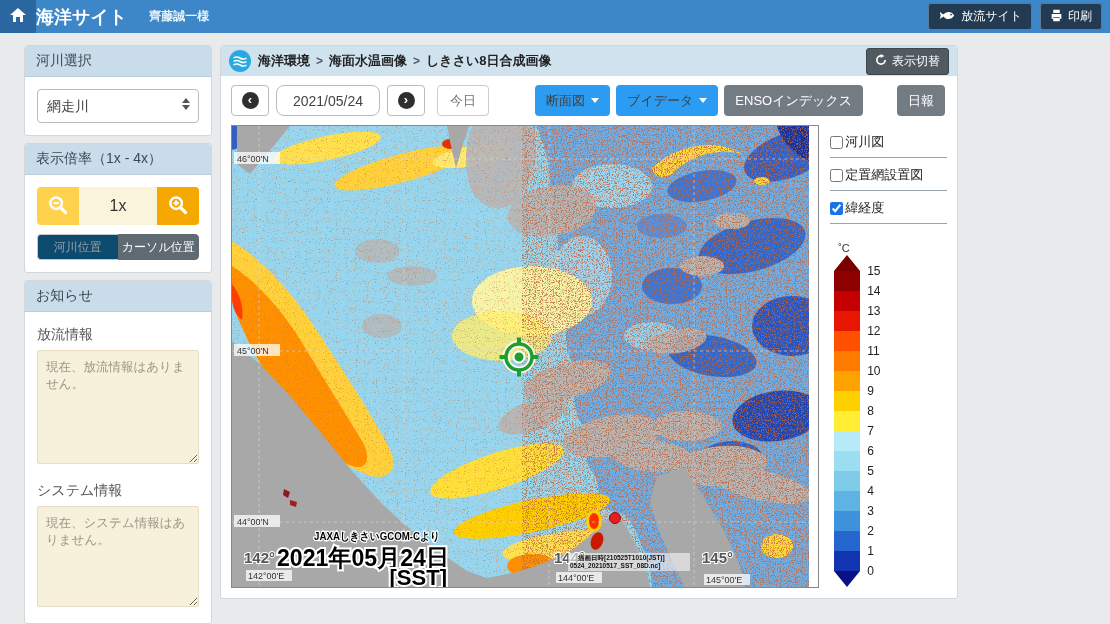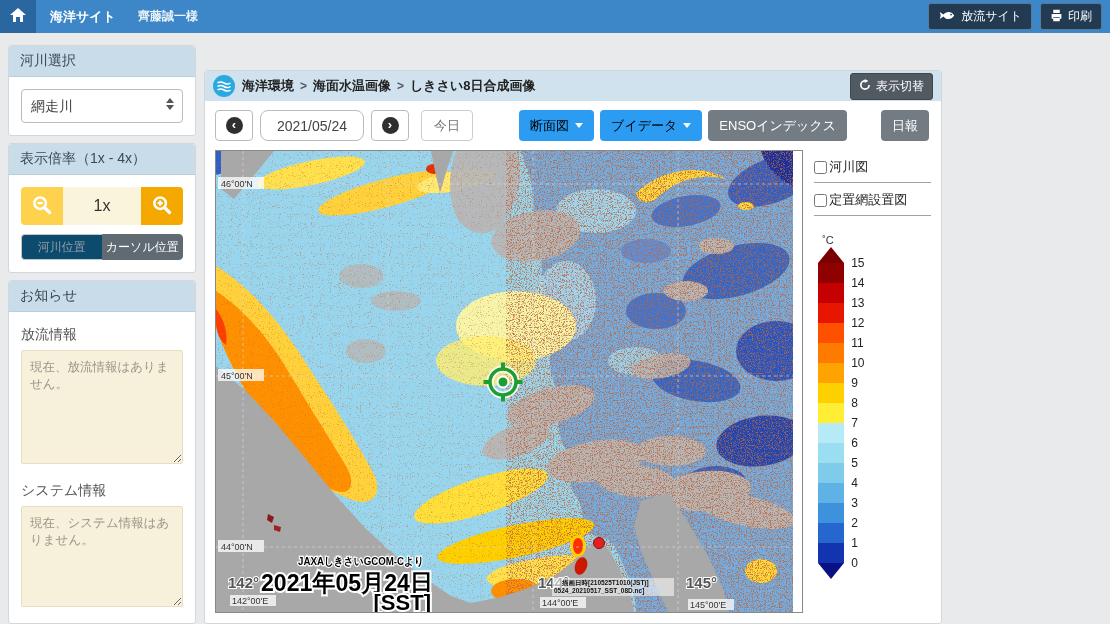--- a/index.html
+++ b/index.html
@@ -2,27 +2,27 @@
 <html><head>
 <meta charset="utf-8">
 <style>
   * { margin:0; padding:0; box-sizing:border-box; }
   html,body { width:1110px; height:624px; overflow:hidden; }
   body { font-family:"Liberation Sans","DejaVu Sans",sans-serif; background:#e9eaec; color:#333; }
 
   
   .navbar { height:33px; background:#3d87c9; display:flex; align-items:center; }
   .nav-home { width:36px; height:33px; background:#2a669f; display:flex; align-items:center; justify-content:center; cursor:pointer; }
-  .nav-title { color:#fff; font-weight:bold; font-size:13px; margin-left:14px; }
+  .nav-title { color:#fff; font-weight:bold; font-size:18px; }
   .nav-user { color:#eaf3fa; font-size:12px; font-weight:bold; margin-left:22px; }
   .nav-spacer { flex:1; }
   .nav-btn { display:flex; align-items:center; gap:5px; background:#223b52; border:1px solid #587a94; border-radius:3px; color:#fff; font-size:12px; padding:4px 9px; margin-right:8px; cursor:pointer; }
 
   
-  .content { display:flex; gap:8px; padding:12px 8px 0 8px; align-items:flex-end; }
+  .content { display:flex; gap:8px; padding:12px 8px 0 24px; align-items:flex-start; }
   .card { background:#fff; border:1px solid #d4d7da; border-radius:3px; }
   .sidebar { width:188px; display:flex; flex-direction:column; gap:7px; }
   .card-header { background:#c9dcea; color:#3b4a54; font-size:14px; padding:6px 11px; border-bottom:1px solid #b9cedd; border-radius:3px 3px 0 0; }
   .card-body { padding:12px; }
 
   
   .sel-wrap { position:relative; }
   select.river { width:100%; height:34px; font-size:14px; color:#444; padding:0 24px 0 9px; border:1px solid #bbb; border-radius:4px; background:#fff; appearance:none; -webkit-appearance:none; font-family:inherit; }
   .sel-arrows { position:absolute; right:9px; top:9px; display:flex; flex-direction:column; gap:2px; pointer-events:none; }
   .sel-arrows i { width:0; height:0; border-left:4px solid transparent; border-right:4px solid transparent; display:block; }
@@ -54,21 +54,21 @@
   .crumb-sep { font-size:12px; color:#556; margin:0 6px; font-weight:bold; }
   .crumb-spacer { flex:1; }
   .toggle-view-btn { display:flex; align-items:center; gap:5px; background:#515a61; color:#fff; border:1px solid #3f474d; font-size:12px; padding:4px 8px; border-radius:3px; cursor:pointer; }
 
   .date-row { display:flex; align-items:center; padding:9px 10px; gap:6px; }
   .nav-arrow-btn { width:38px; height:31px; background:#fff; border:1px solid #bbb; border-radius:4px; display:flex; align-items:center; justify-content:center; cursor:pointer; }
   .circ-chev { width:17px; height:17px; border-radius:50%; background:#2f2f2f; color:#fff; font-size:13px; line-height:15px; text-align:center; font-weight:bold; }
   .date-input { width:104px; height:31px; text-align:center; font-size:14px; color:#444; border:1px solid #bbb; border-radius:8px; margin:0 1px; font-family:inherit; }
   .today-btn { height:31px; background:#fff; border:1px solid #ccc; border-radius:4px; color:#737373; font-size:13px; padding:0 12px; margin-left:6px; cursor:pointer; }
   .row-spacer { flex:1; }
-  .btn-blue { background:#2b9cf2; color:#000000; border:none; border-radius:4px; font-size:13px; height:31px; padding:0 11px; cursor:pointer; display:flex; align-items:center; gap:6px; }
+  .btn-blue { background:#2b9cf2; color:#404040; border:none; border-radius:4px; font-size:13px; height:31px; padding:0 11px; cursor:pointer; display:flex; align-items:center; gap:6px; }
   .caret { width:0; height:0; border-left:4px solid transparent; border-right:4px solid transparent; border-top:5px solid #fff; }
   .btn-gray { background:#737b83; color:#fff; border:none; border-radius:4px; font-size:13px; height:31px; padding:0 11px; cursor:pointer; }
   .btn-daily { margin-left:28px; margin-right:2px; }
 
   .map-row { display:flex; padding:0 10px 10px 10px; }
   .map-frame { width:649px; height:463px; border:1px solid #888; }
   .right-panel { width:140px; padding-left:11px; }
   .layer-row { display:flex; align-items:center; gap:2px; padding:8px 0 6px 0; border-bottom:1px solid #9aa4ad; font-size:13px; color:#222; cursor:pointer; }
   .layer-row input { width:13px; height:13px; accent-color:#1a73e8; cursor:pointer; }
 
@@ -375,20 +375,24 @@
       </div>
 
       <div class="right-panel">
         <label class="layer-row">
           <input type="checkbox" style="">
           <span>河川図</span>
         </label>
         <label class="layer-row">
           <input type="checkbox" style="">
           <span>定置網設置図</span>
+        </label>
+        <label class="layer-row">
+          <input type="checkbox" checked="" style="">
+          <span>緯経度</span>
         </label>
 
         <div class="legend">
           <div class="legend-unit">˚C</div>
           <div class="cb-wrap">
             <div class="cb-arrow-up" style="border-bottom-color: rgb(122, 0, 0);"></div>
             <div class="cb-bar">
                 <div class="cb-seg" style="background: rgb(143, 0, 0);"></div>
                 <div class="cb-seg" style="background: rgb(196, 0, 0);"></div>
                 <div class="cb-seg" style="background: rgb(232, 21, 0);"></div>

